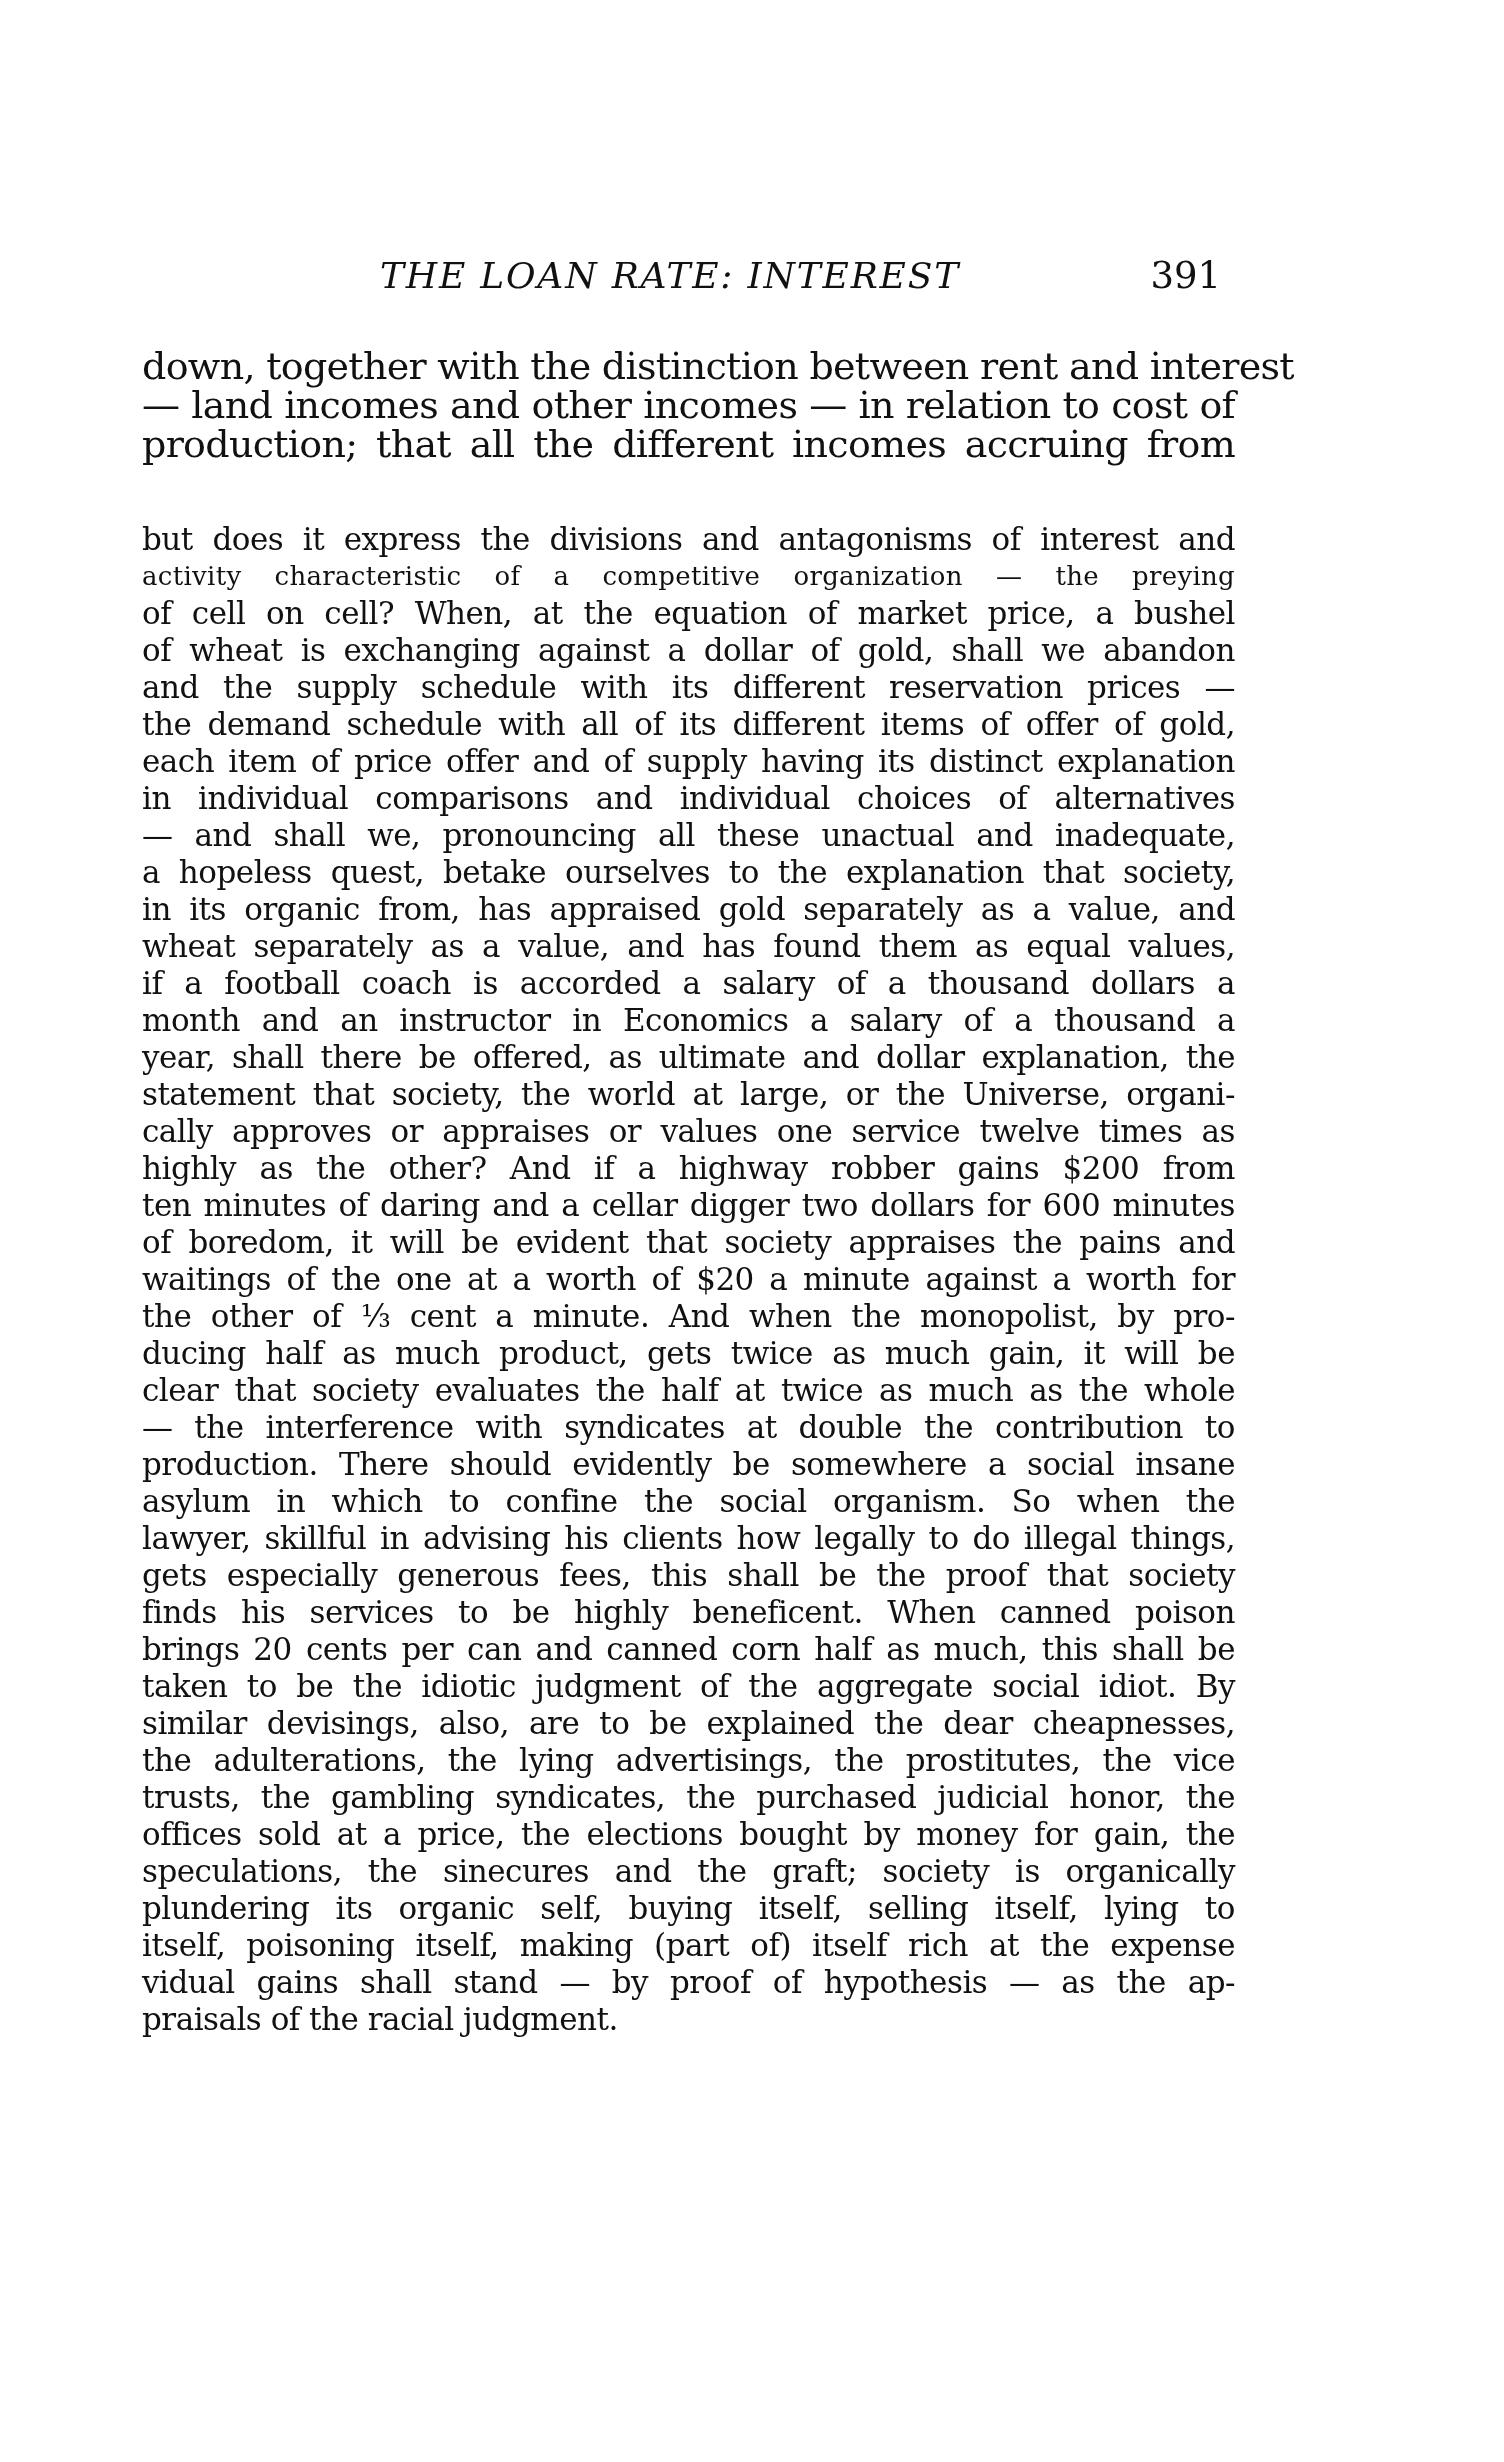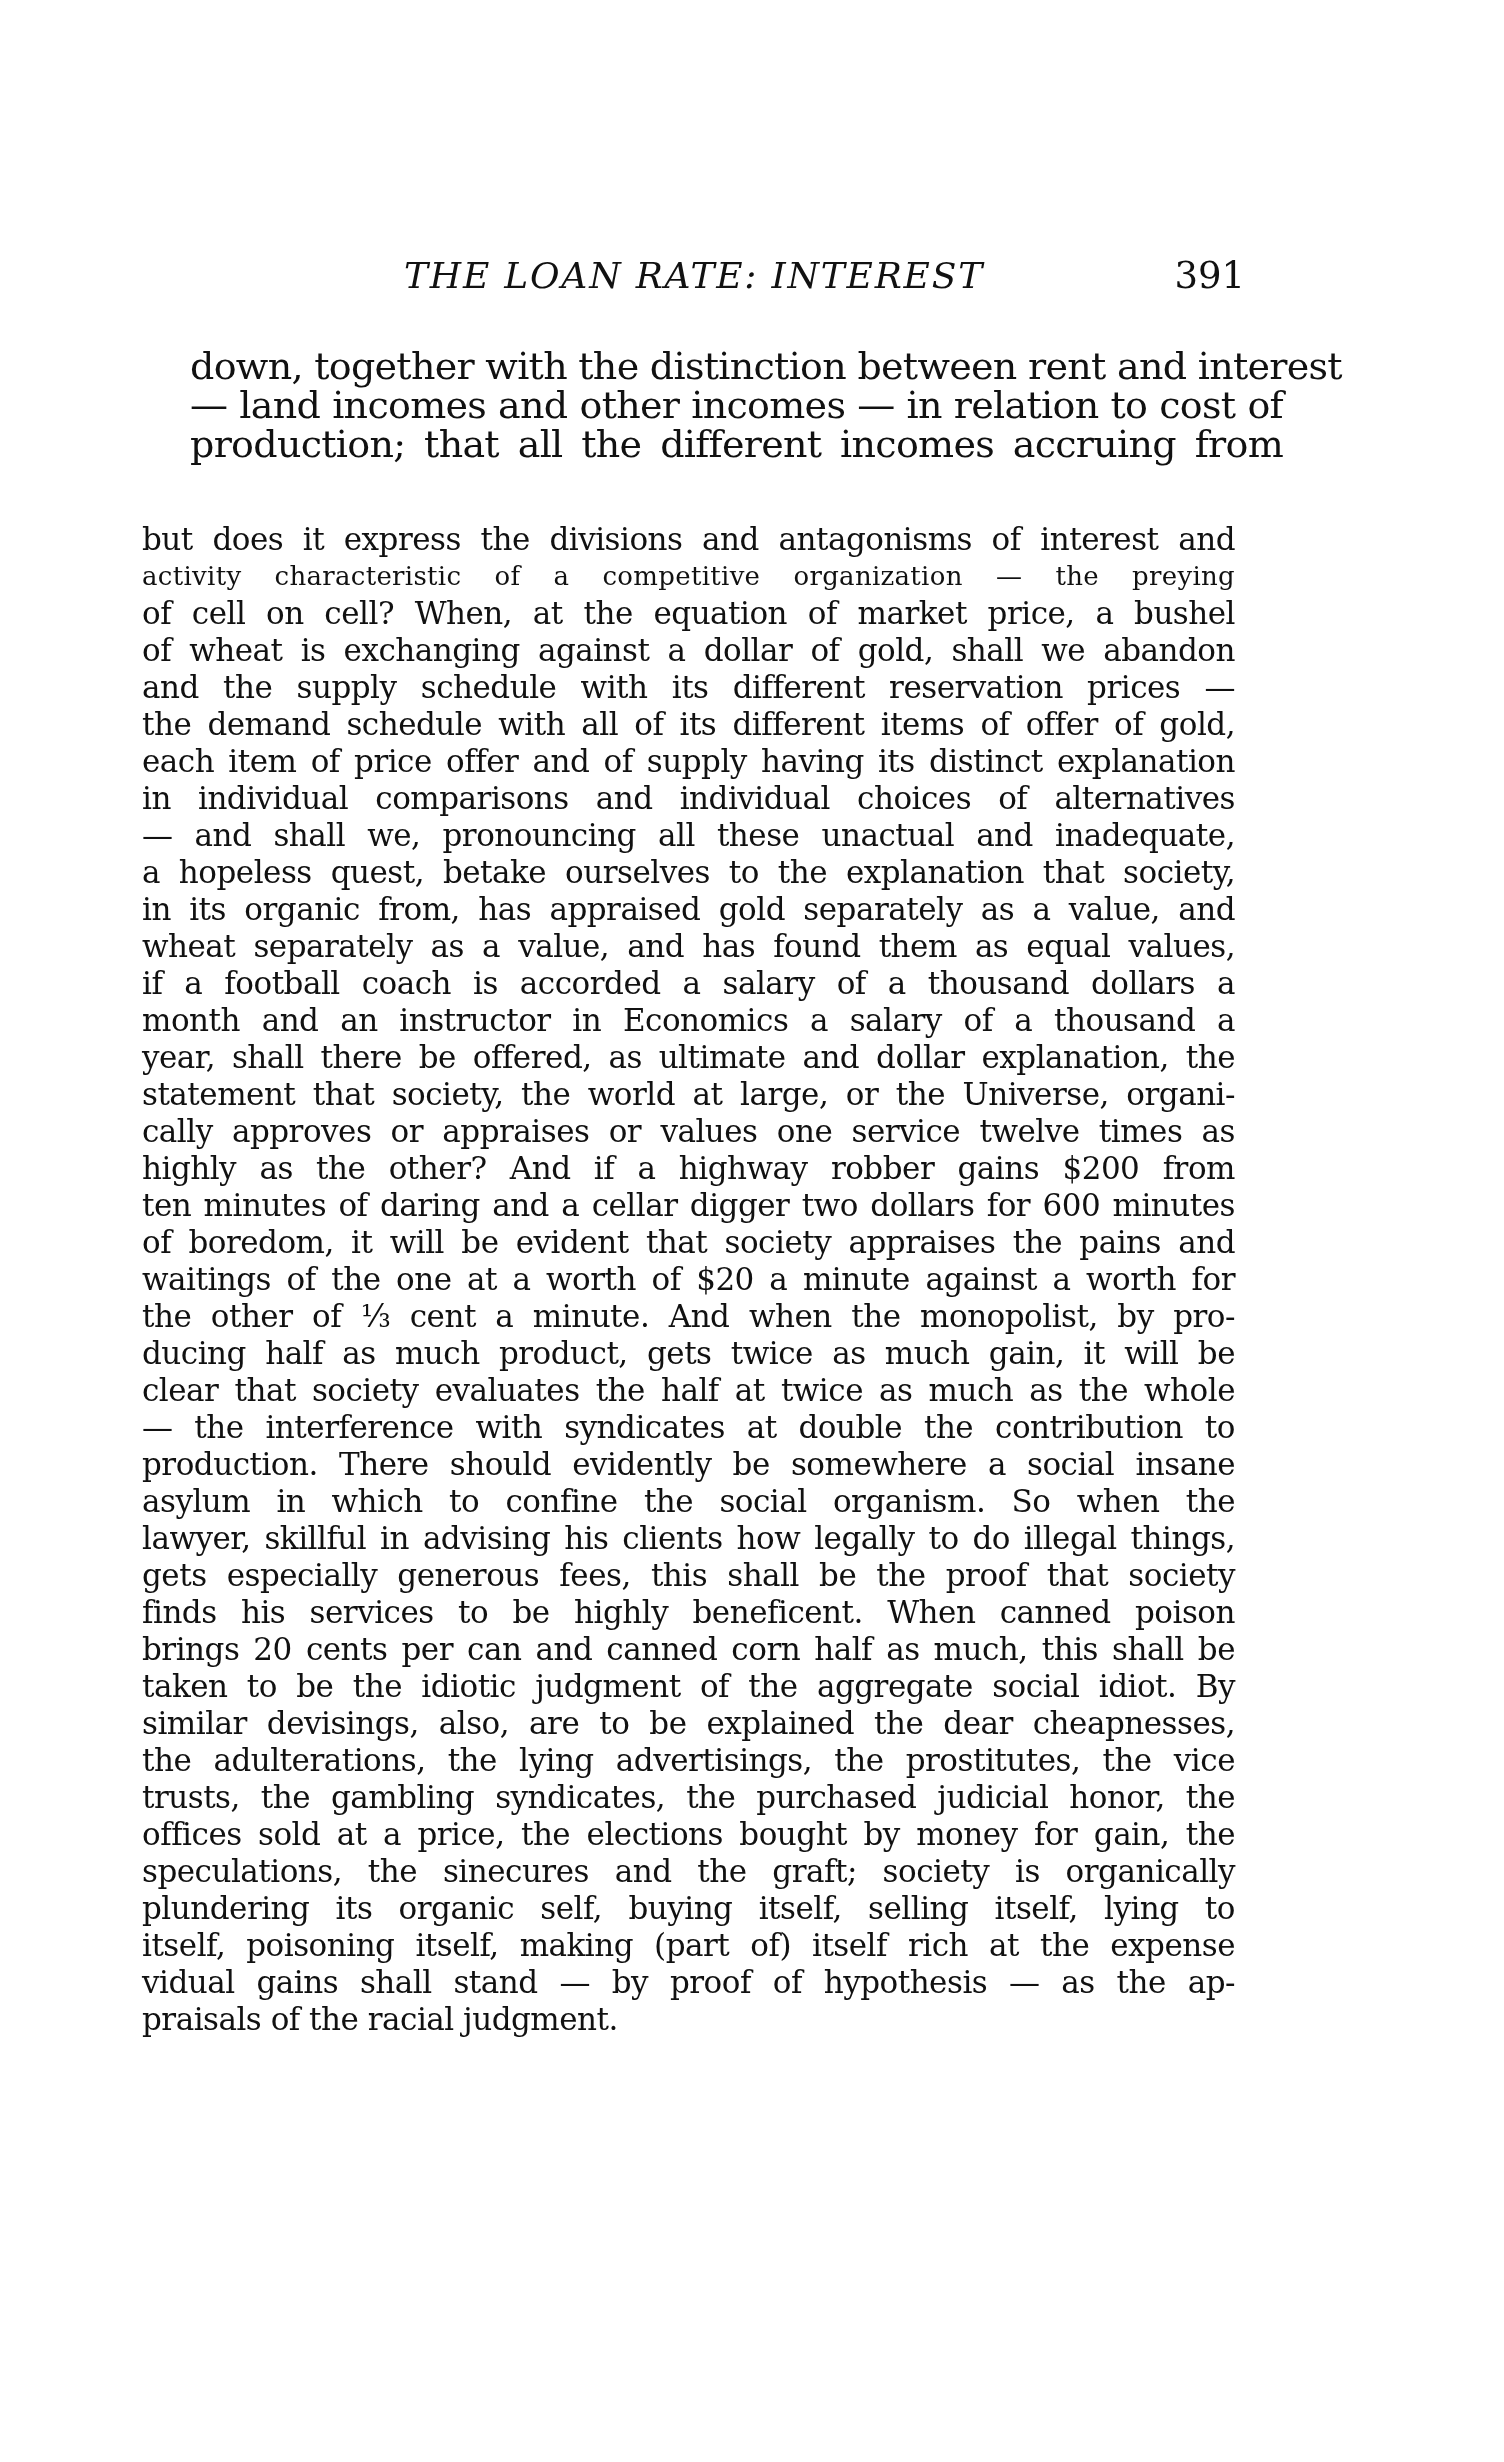--- a/index.html
+++ b/index.html
@@ -1,25 +1,25 @@
 <!DOCTYPE html>
 <html style="font-size:9.5px"><head>
 <meta charset="utf-8">
 <style>
   html, body { margin: 0; padding: 0; background: #ffffff; }
   body { width: 1505px; height: 2462px; position: relative; overflow: hidden;
          font-family: "DejaVu Serif", "Liberation Serif", serif; color: #111; }
   .page { position: absolute; left: 0; top: 0; width: 1505px; height: 2462px; background: #fff; }
-  .running-head { position: absolute; left: 404px; top: 252px; width: 841px; height: 47px; }
+  .running-head { position: absolute; left: 380px; top: 252px; width: 841px; height: 47px; }
   .running-title { position: absolute; left: 0; top: 0; font-style: italic; font-size: 36px;
                    letter-spacing: 1.8px; white-space: nowrap; line-height: 47px; }
   .page-number { position: absolute; right: 0; top: 0; font-size: 37px; line-height: 47px; }
   .block { position: absolute; left: 142px; width: 1093px; }
   .line { display: block; white-space: nowrap; text-align: justify; text-align-last: justify; height: 100%; }
-  .top-para { top: 347px; margin-left: 48px; }
+  .top-para { top: 347px; }
   .top-para .line { font-size: 38px; line-height: 39px; height: 39px; letter-spacing: -0.7px; }
   .main-para { top: 521px; }
   .main-para .line { font-size: 31px; line-height: 37px; height: 37px; letter-spacing: -0.5px; }
   .main-para .line.small { font-size: 26px; letter-spacing: 0.3px; }
 </style>
 </head>
 <body>
 
 <div class="page">
 

